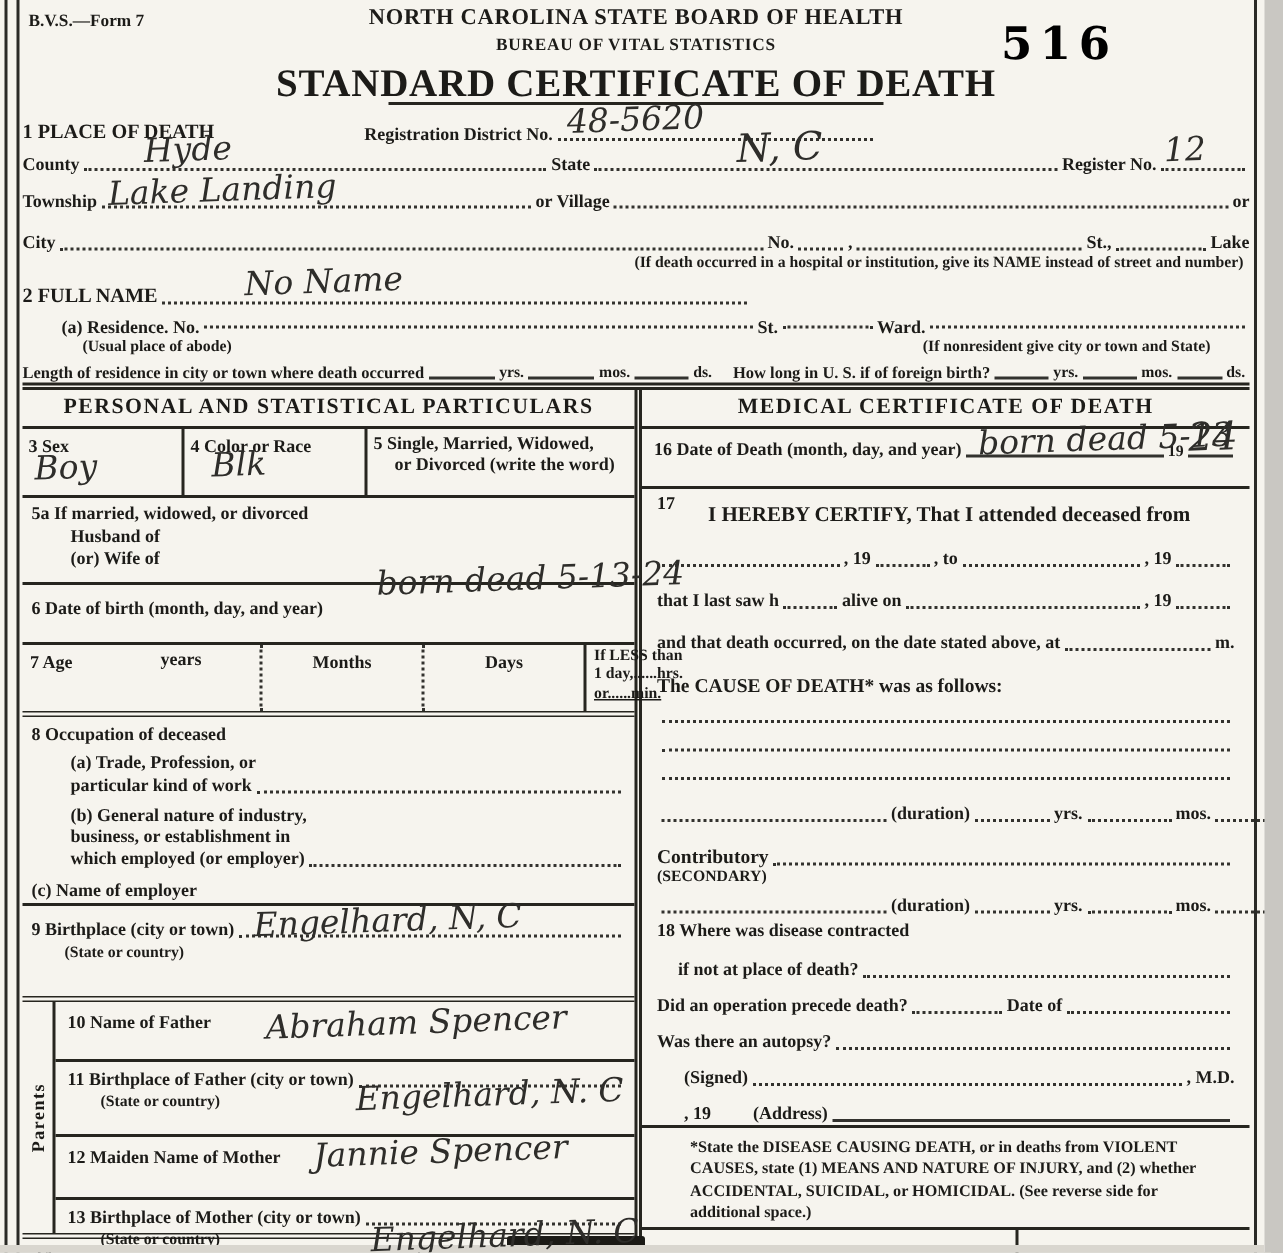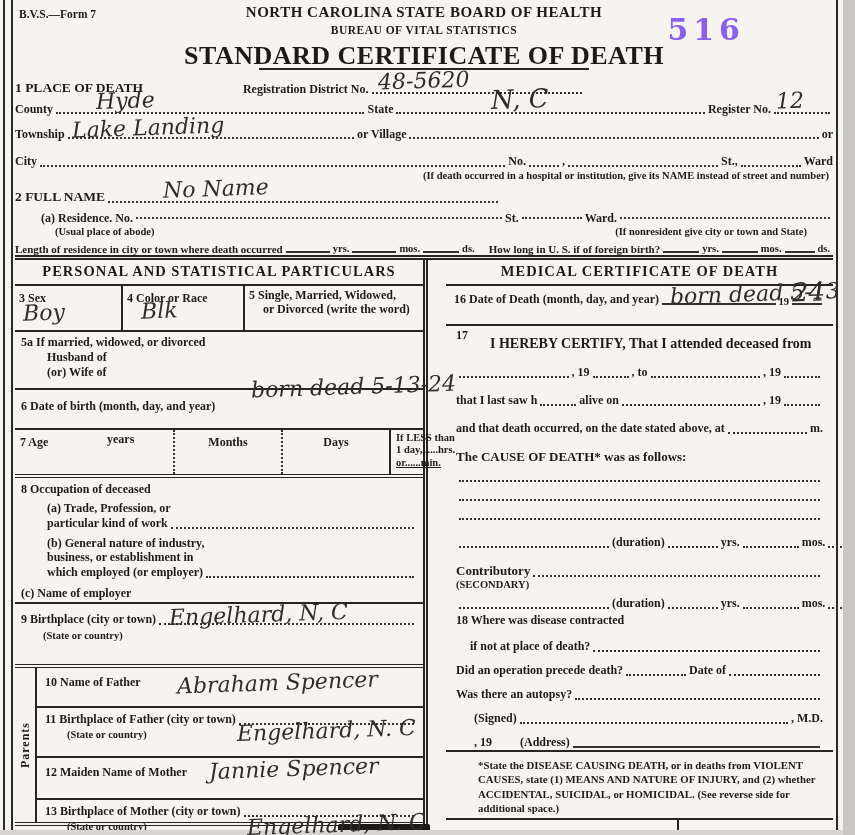--- a/index.html
+++ b/index.html
@@ -18,29 +18,29 @@
   .lead{flex:1 1 auto;border-bottom:2px dotted #33322e;margin:0 3px 2px 3px;min-width:8px;position:relative;height:2px;}
   .lead.solid{border-bottom-style:solid;}.w30{flex:0 0 30px}.w36{flex:0 0 36px}.w44{flex:0 0 44px}
   .w50{flex:0 0 50px}.w56{flex:0 0 56px}.w60{flex:0 0 60px}.w150{flex:0 0 150px}.w210{flex:0 0 210px}.w390{flex:0 0 390px}
   .hw{position:absolute;font-family:"DejaVu Serif",serif;font-style:italic;color:#2e2d2a;
       white-space:nowrap;font-size:22px;line-height:1;transform:rotate(-2deg);z-index:2;pointer-events:none;}
   .hw-lg{font-size:26px;}
   
   .hdr{position:relative;flex:0 0 224px;}
   .form-no{position:absolute;left:4px;top:8px;font-weight:700;font-size:11.5px;}
   .stamp{position:absolute;right:88px;top:12px;font-family:"DejaVu Serif",serif;
-         font-weight:700;font-size:30px;letter-spacing:5px;color:#8b5cf6;margin-left:28px;}
+         font-weight:700;font-size:30px;letter-spacing:5px;color:#000000;margin-left:28px;}
   .board{text-align:center;font-weight:700;font-size:15px;letter-spacing:.5px;padding-top:4px;}
   .bureau{text-align:center;font-weight:700;font-size:11.5px;letter-spacing:.5px;margin-top:3px;}
   .title{text-align:center;font-weight:700;font-size:26px;letter-spacing:.5px;margin-top:5px;}
   .title-rule{width:330px;margin:-3px auto 0 auto;border-bottom:2px solid #26251f;}
   .hline{margin-top:7px;}
   .hline .lbl,.hline .sub{line-height:1.1;}
   
-  .cols{flex:1 1 auto;display:flex;border-top:5px double #26251f;min-height:0;gap:18px;}
+  .cols{flex:1 1 auto;display:flex;border-top:5px double #26251f;min-height:0;}
   .pcol{flex:0 0 408px;border-right:5px double #26251f;display:flex;flex-direction:column;min-width:0;}
   .mcol{flex:1 1 auto;display:flex;flex-direction:column;min-width:0;}
   .colhdr{flex:0 0 24px;display:flex;align-items:center;justify-content:center;
           font-weight:700;font-size:14.5px;letter-spacing:1px;border-bottom:2px solid #26251f;white-space:nowrap;}
   .bb{border-bottom:2px solid #26251f;}
   .bbh{border-bottom:4px double #26251f;}
   .row-sex{flex:0 0 44px;display:flex;}
   .cell{position:relative;padding:2px 4px;}
   .cell+.cell{border-left:2px solid #26251f;}
   .row-5a{flex:0 0 50px;position:relative;padding:3px 6px;}
@@ -130,21 +130,21 @@
 
       <div class="r hline" style="margin-top:14px;text-align:center;">
         <span class="lbl">City</span>
         <span class="lead" style="flex:2.4;"></span>
         <span class="lbl">No.</span>
         <span class="lead w30"></span>
         <span class="lbl">,</span>
         <span class="lead w150"></span>
         <span class="lbl">St.,</span>
         <span class="lead w60"></span>
-        <span class="lbl">Ward</span>
+        <span class="lbl">Lake</span>
       </div>
       <div class="r" style="justify-content:flex-end;margin-top:1px;">
         <span class="sub" style="margin-right:4px;">(If death occurred in a hospital or institution, give its NAME instead of street and number)</span>
       </div>
 
       <div class="r hline" style="margin-top:8px;">
         <span class="lbl-lg">2  FULL NAME</span>
         <span class="lead w390">
           <span class="hw" style="left:55px;bottom:1px;">No Name</span>
         </span>

